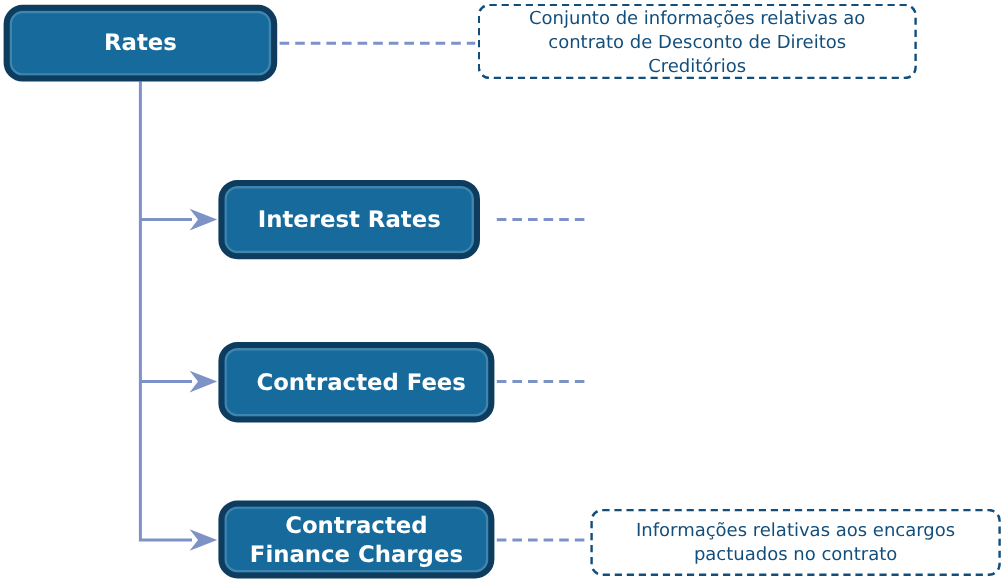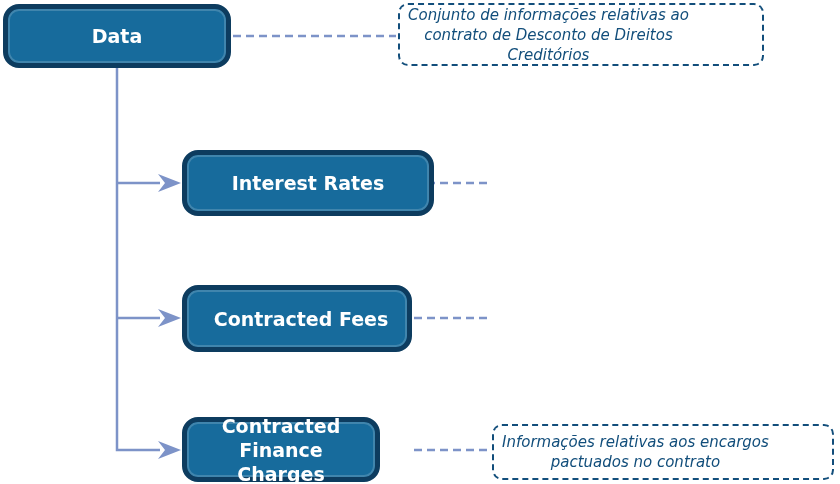--- a/index.html
+++ b/index.html
@@ -43,25 +43,24 @@
   .note {
     position: absolute;
     box-sizing: border-box;
     border: 2px dashed var(--note-color, #124e7b);
     border-radius: 10px;
     color: var(--note-color, #124e7b);
     font-size: 15px;
     line-height: 20px;
     display: flex;
     align-items: center;
-    justify-content: flex-start;
+    justify-content: center;
     text-align: center;
     white-space: pre-line;
     padding: 2px 8px;
-    font-style: italic;
   }
 </style>
 </head>
 <body>
 
 <div class="canvas">
 
   <svg class="wires" width="840" height="484" viewBox="0 0 840 484" aria-hidden="true">
     <path class="wire" d="M117 68 V450 H160"></path>
     <path class="wire" d="M117 183 H160"></path>
@@ -69,40 +68,40 @@
     <polygon class="arrow" points="181,183 158,174 165,183 158,192"></polygon>
     <polygon class="arrow" points="181,318 158,309 165,318 158,327"></polygon>
     <polygon class="arrow" points="181,450 158,441 165,450 158,459"></polygon>
     <path class="wire dashed" d="M233 36 H396"></path>
     <path class="wire dashed" d="M414 183 H490"></path>
     <path class="wire dashed" d="M414 318 H490"></path>
     <path class="wire dashed" d="M414 450 H490"></path>
   </svg>
 
   <div class="node" style="left:3px; top:4px; width:228px; height:64px;">
-    <span>Data</span>
+    <span>Rates</span>
   </div>
 
   <div class="note" style="left:398px; top:3px; width:366px; height:63px;">
     <span>Conjunto de informações relativas ao
 contrato de Desconto de Direitos
 Creditórios</span>
   </div>
 
-  <div class="node" style="left:182px; top:150px; width:252px; height:66px;">
+  <div class="node" style="left:182px; top:150px; width:218px; height:66px;">
     <span>Interest Rates</span>
   </div>
 
 
   <div class="node" style="left:182px; top:285px; width:230px; height:67px;padding-left:14px;">
     <span>Contracted Fees</span>
   </div>
 
 
-  <div class="node" style="left:182px; top:417px; width:198px; height:65px;">
+  <div class="node" style="left:182px; top:417px; width:230px; height:65px;">
     <span>Contracted Finance Charges</span>
   </div>
 
   <div class="note" style="left:492px; top:424px; width:342px; height:56px;">
     <span>Informações relativas aos encargos
 pactuados no contrato</span>
   </div>
 
 </div>
 

